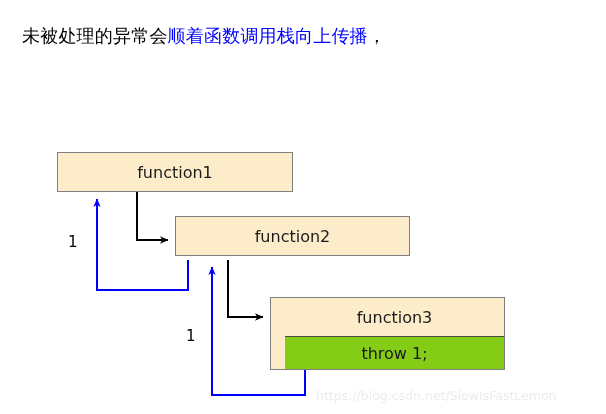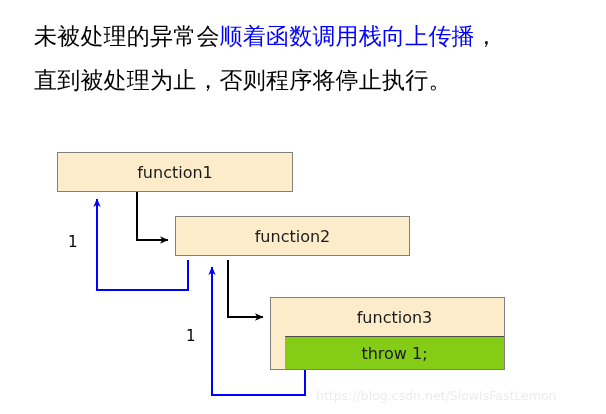--- a/index.html
+++ b/index.html
@@ -17,26 +17,25 @@
   }
 
   
   #intro-text {
     position: absolute;
     left: 22px;
     top: 14px;
     width: 570px;
   }
   .intro-line {
-    font-size: 23px;
+    font-size: 18px;
     line-height: 44px;
     color: #000000;
     white-space: nowrap;
     letter-spacing: 0.2px;
-    margin-left: 12px;
   }
   .blue-phrase { color: #0000ff; }
 
   
   #diagram {
     position: absolute;
     left: 0;
     top: 130px;
     width: 606px;
     height: 284px;
@@ -114,21 +113,20 @@
     z-index: 1;
   }
 </style>
 </head>
 <body>
 
 <div id="intro-text">
   <div class="intro-line">
     <span>未被处理的异常会</span><span class="blue-phrase">顺着函数调用栈向上传播</span><span>，</span>
   </div>
-  <div class="intro-line">直到被处理为止，否则程序将停止执行。</div>
 </div>
 
 <div id="diagram">
 
   <svg id="diagram-svg" width="606" height="284" viewBox="0 0 606 284">
     <defs>
       <marker id="arrow-black" markerWidth="9" markerHeight="9" refX="8" refY="4.5" orient="auto" markerUnits="userSpaceOnUse">
         <path d="M0,0.8 L8.5,4.5 L0,8.2 L2.2,4.5 Z" fill="#000000"></path>
       </marker>
       <marker id="arrow-blue" markerWidth="9" markerHeight="9" refX="8" refY="4.5" orient="auto" markerUnits="userSpaceOnUse">

